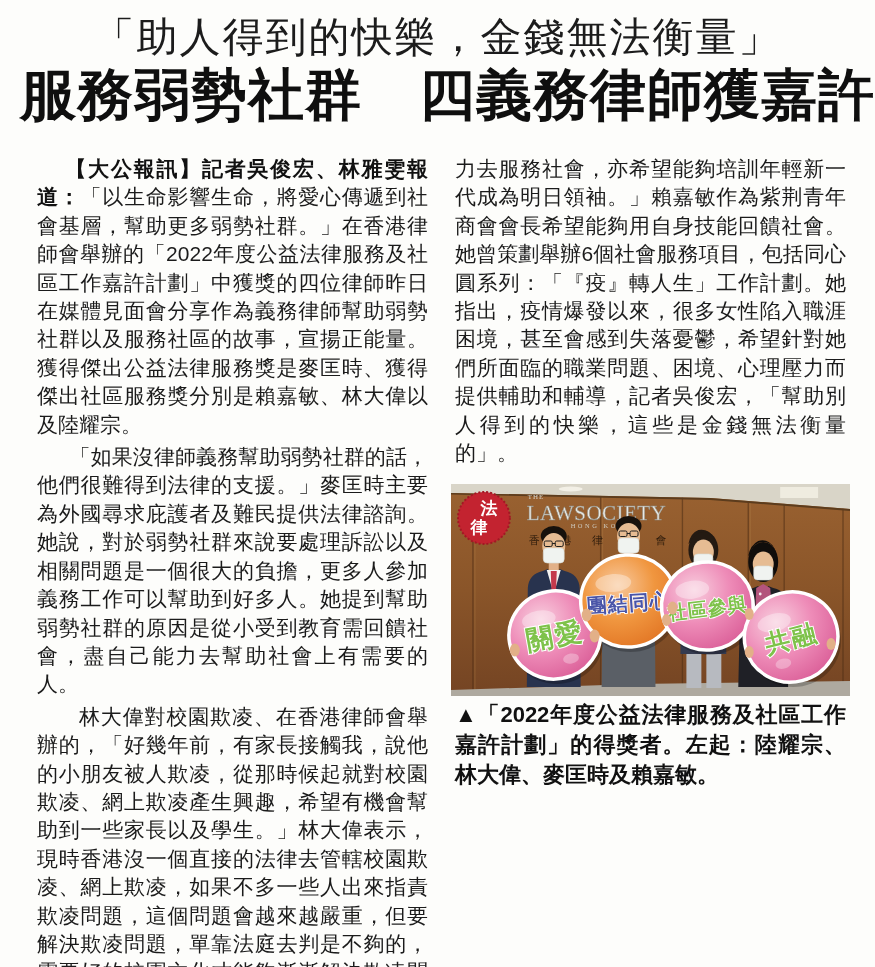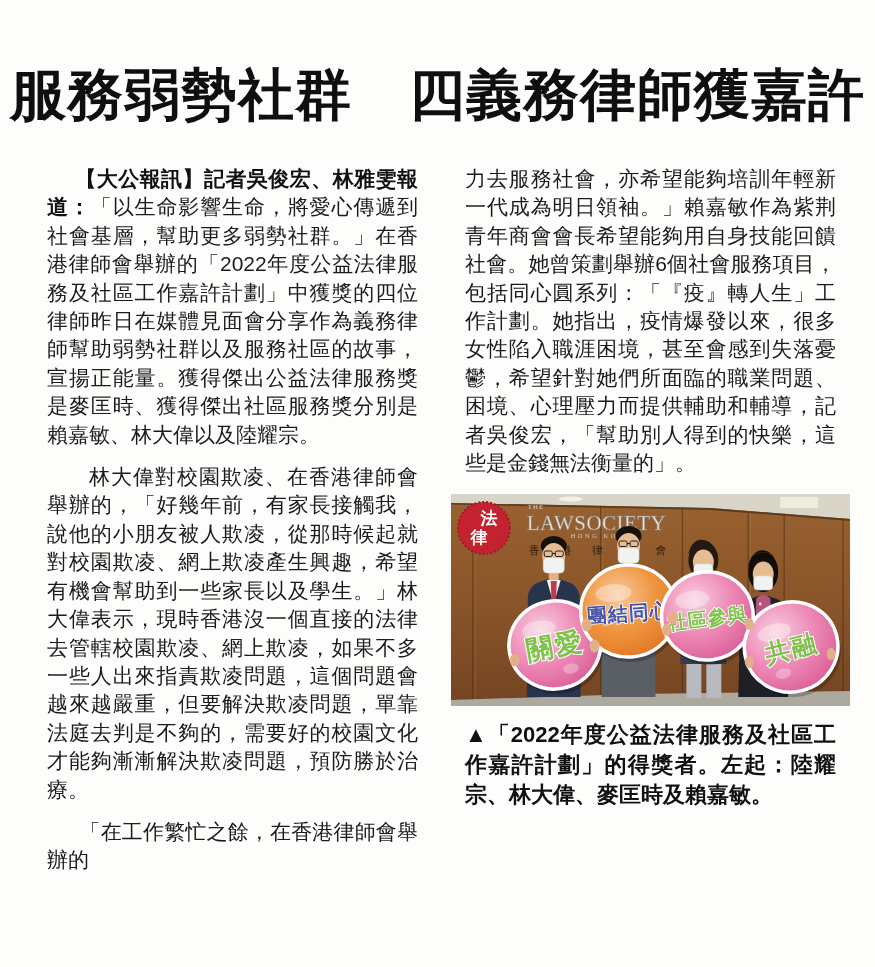--- a/index.html
+++ b/index.html
@@ -18,41 +18,41 @@
     text-align:center;
     font-family:"Liberation Serif","DejaVu Serif",serif;
     font-weight:400;
     font-size:41px;
     letter-spacing:2px;
     color:#1c1c1c;
     white-space:nowrap;
   }
   .headline{
     position:absolute;top:58px;left:0;width:875px;
-    text-align:center;
+    text-align:right;
     font-family:"Liberation Serif","DejaVu Serif",serif;
     font-weight:700;
     font-size:56px;
     letter-spacing:1px;
     color:#0f0f0f;
     white-space:nowrap;
   }
   .columns{
     position:absolute;top:151px;left:33px;width:817px;
     display:flex;gap:19px;
   }
   .col{
     width:399px;flex:0 0 399px;
     font-size:21px;
     line-height:28.4px;
     text-align:justify;
     text-justify:inter-ideograph;
     color:#1b1b1b;
   }
-  .col p{margin:14px;}
+  .col p{margin:4px;}
   .p-indent{text-indent:2em;}
   .p-indent-quote{text-indent:1.55em;}
   .p-indent-lead{text-indent:1.35em;}
   .lead-bold{font-weight:700;color:#111;}
   .photo-frame{
     margin-top:17px;
     width:399px;height:212px;
     line-height:0;
   }
   .photo-frame svg{display:block;width:399px;height:212px;}
@@ -69,26 +69,28 @@
     font-weight:700;
     paint-order:stroke fill;
   }
   .logo-latin{font-family:"Liberation Serif","DejaVu Serif",serif;}
 </style>
 </head>
 <body>
 
 <div class="page">
 
+  <div class="kicker">「助人得到的快樂，金錢無法衡量」</div>
   <div class="headline">服務弱勢社群　四義務律師獲嘉許</div>
 
   <div class="columns">
 
     <div class="col">
       <p class="p-indent-lead"><span class="lead-bold">【大公報訊】記者吳俊宏、林雅雯報道：</span><span>「以生命影響生命，將愛心傳遞到社會基層，幫助更多弱勢社群。」在香港律師會舉辦的「2022年度公益法律服務及社區工作嘉許計劃」中獲獎的四位律師昨日在媒體見面會分享作為義務律師幫助弱勢社群以及服務社區的故事，宣揚正能量。獲得傑出公益法律服務獎是麥匡時、獲得傑出社區服務獎分別是賴嘉敏、林大偉以及陸耀宗。</span></p>
+      <p class="p-indent-quote">「如果沒律師義務幫助弱勢社群的話，他們很難得到法律的支援。」麥匡時主要為外國尋求庇護者及難民提供法律諮詢。她說，對於弱勢社群來說要處理訴訟以及相關問題是一個很大的負擔，更多人參加義務工作可以幫助到好多人。她提到幫助弱勢社群的原因是從小受到教育需回饋社會，盡自己能力去幫助社會上有需要的人。</p>
       <p class="p-indent">林大偉對校園欺凌、在香港律師會舉辦的，「好幾年前，有家長接觸我，說他的小朋友被人欺凌，從那時候起就對校園欺凌、網上欺凌產生興趣，希望有機會幫助到一些家長以及學生。」林大偉表示，現時香港沒一個直接的法律去管轄校園欺凌、網上欺凌，如果不多一些人出來指責欺凌問題，這個問題會越來越嚴重，但要解決欺凌問題，單靠法庭去判是不夠的，需要好的校園文化才能夠漸漸解決欺凌問題，預防勝於治療。</p>
       <p class="p-indent-quote">「在工作繁忙之餘，在香港律師會舉辦的</p>
     </div>
 
     <div class="col">
       <p>力去服務社會，亦希望能夠培訓年輕新一代成為明日領袖。」賴嘉敏作為紫荆青年商會會長希望能夠用自身技能回饋社會。她曾策劃舉辦6個社會服務項目，包括同心圓系列：「『疫』轉人生」工作計劃。她指出，疫情爆發以來，很多女性陷入職涯困境，甚至會感到失落憂鬱，希望針對她們所面臨的職業問題、困境、心理壓力而提供輔助和輔導，記者吳俊宏，「幫助別人得到的快樂，這些是金錢無法衡量的」。</p>
 
       <div class="photo-frame">
         <svg viewBox="0 0 400 212" preserveAspectRatio="none">
           <defs>

